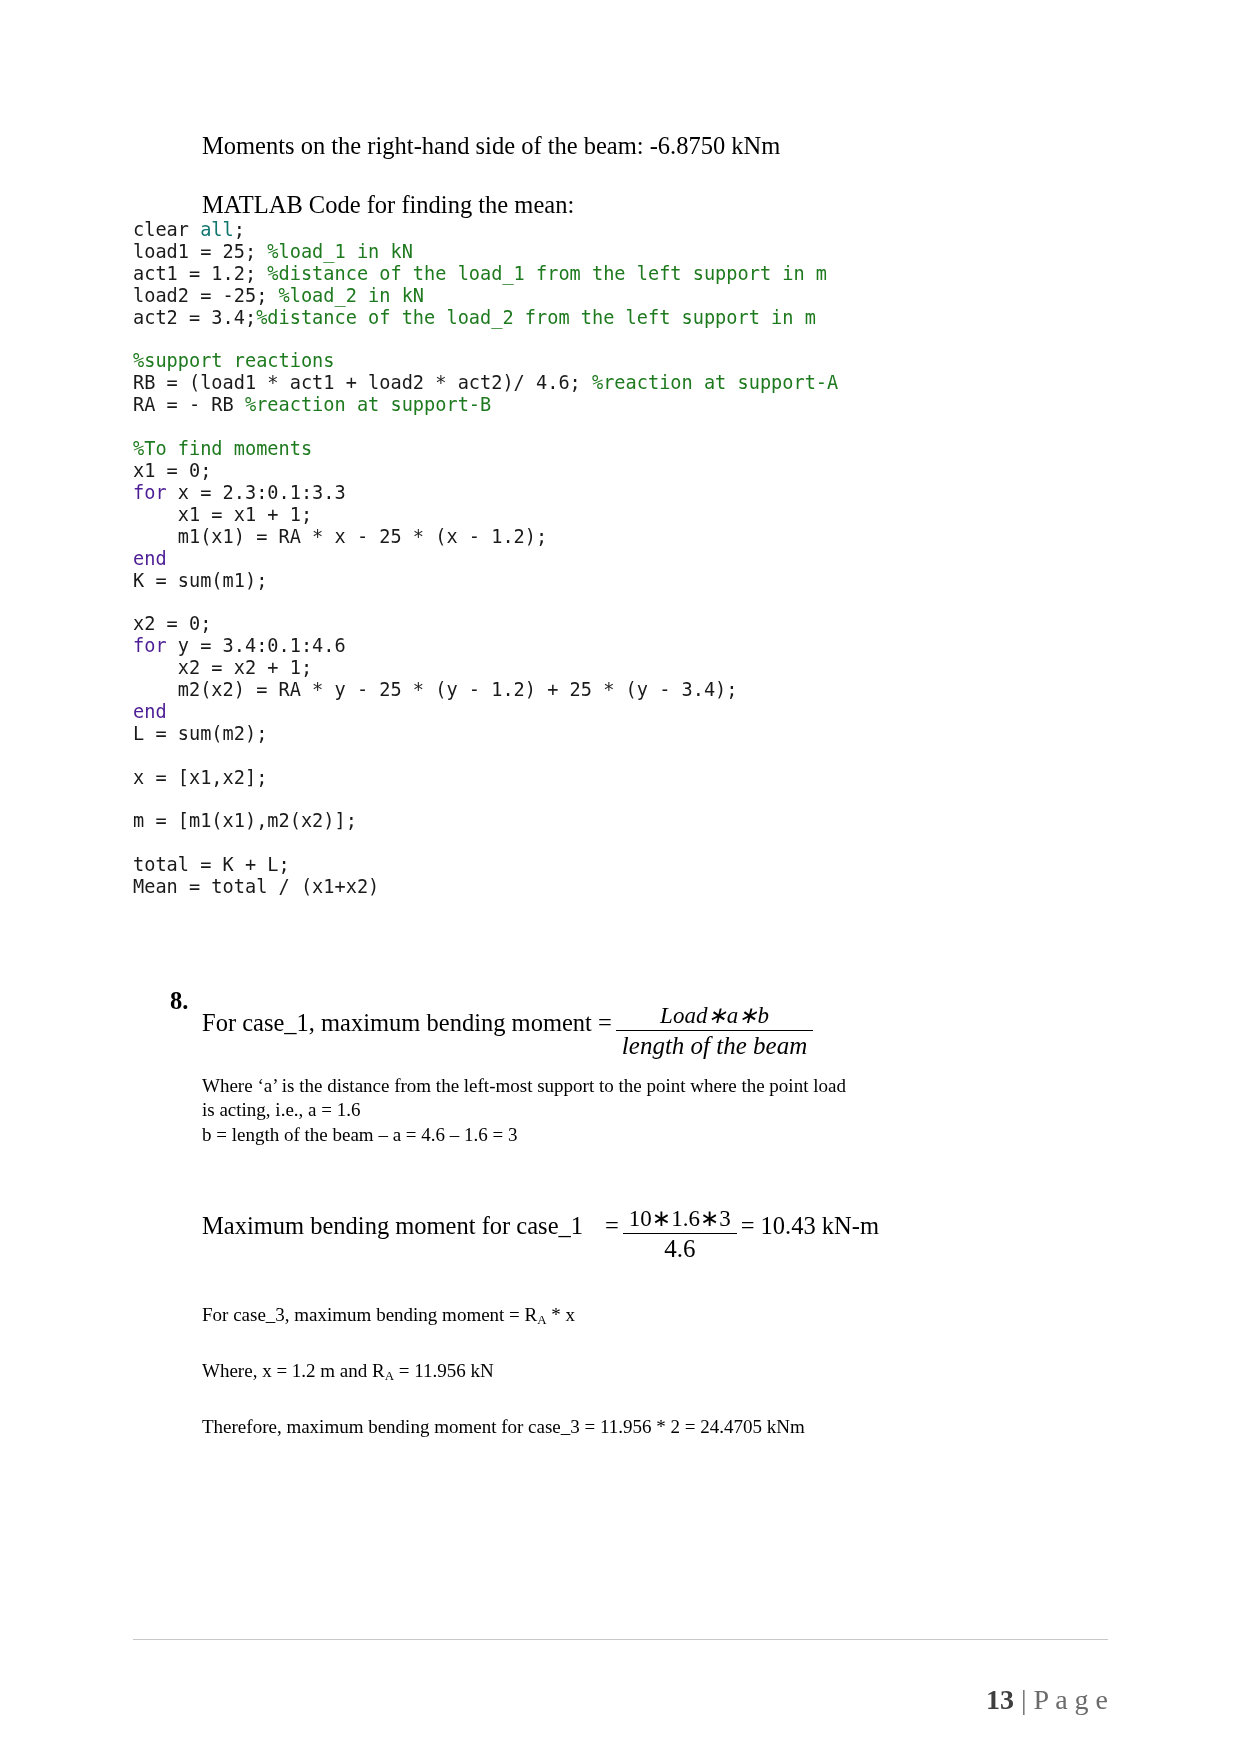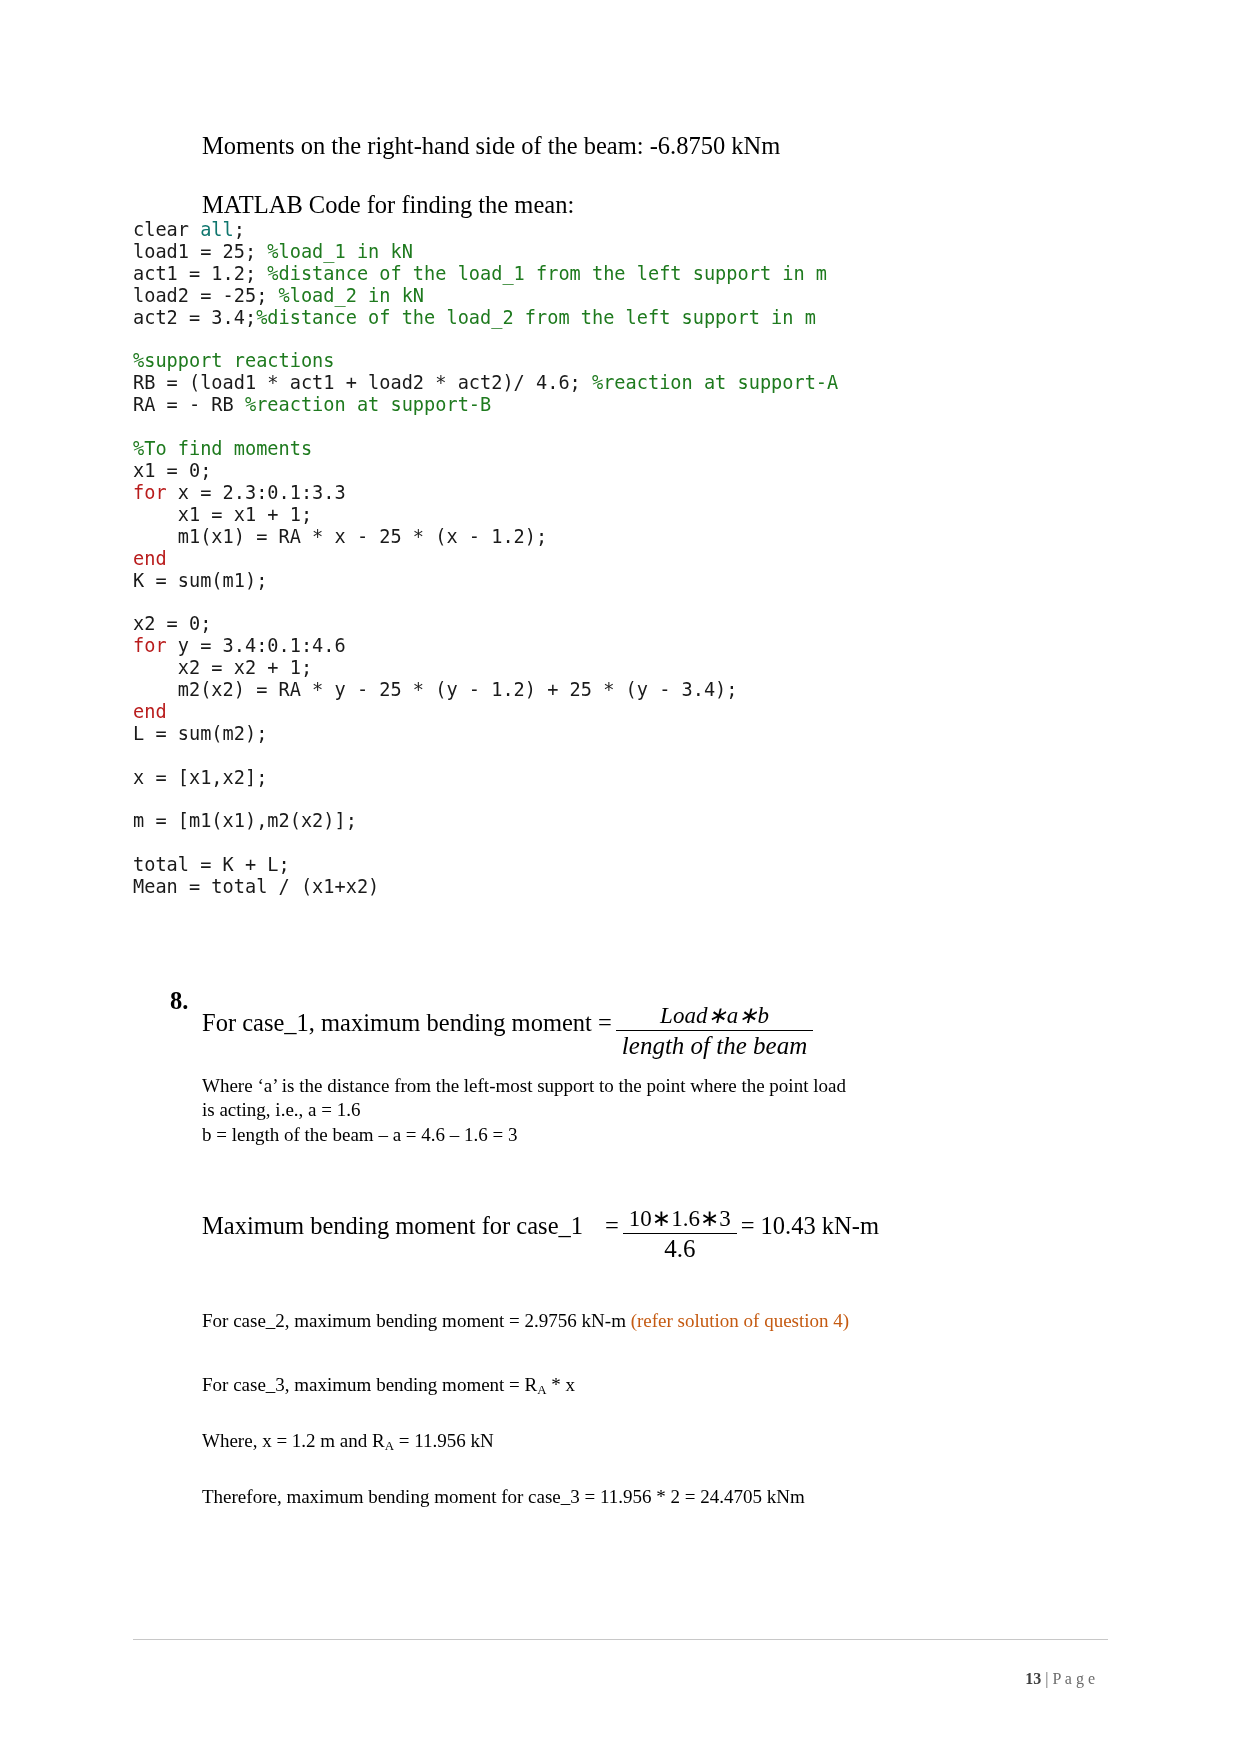--- a/index.html
+++ b/index.html
@@ -45,21 +45,21 @@
     width: 1000px;
     font-family: "DejaVu Sans Mono", "Liberation Mono", monospace;
     font-size: 18.6px;
     line-height: 21.9px;
     white-space: pre;
     color: #1a1a1a;
     letter-spacing: 0px;
   }
   .code .ln { display: block; min-height: 21.9px; }
   .cmt { color: #1e7a1e; }
-  .kw  { color: #b91c1c; }
+  .kw  { color: #4c1d95; }
   .kw2 { color: #0f766e; }
 
   
   .item {
     position: absolute;
     left: 170px;
     top: 985px;
     width: 900px;
   }
   .item-row {
@@ -134,23 +134,23 @@
   .footer-rule {
     position: absolute;
     left: 133px;
     top: 1639px;
     width: 975px;
     height: 1px;
     background: #c8c8c8;
   }
   .footer {
     position: absolute;
-    right: 146px;
+    right: 133px;
     top: 1652px;
-    font-size: 16px;
+    font-size: 28px;
     color: #6b6b6b;
     font-family: "Liberation Serif", serif;
     white-space: pre;
   }
   .footer .pg { font-weight: bold; color: #3f3f3f; }
 </style>
 </head>
 <body>
 
 <div class="page">
@@ -186,24 +186,20 @@
           <span style="width:22px;"></span>
           <span>=</span>
           <span class="frac upright">
             <span class="num">10∗1.6∗3</span>
             <span class="bar"></span>
             <span class="den">4.6</span>
           </span>
           <span>= 10.43 kN-m</span>
         </div>
 
-        <div class="para" style="margin-top:46px;">
-          <span>For case_2, maximum bending moment = 2.9756 kN-m</span>
-          <span class="orange">(refer solution of question 4)</span>
-        </div>
 
         <div class="para" style="margin-top:40px;">
           <span>For case_3, maximum bending moment = R</span><sub class="sm">A</sub><span> * x</span>
         </div>
 
         <div class="para" style="margin-top:30px;">
           <span>Where, x = 1.2 m and R</span><sub class="sm">A</sub><span> = 11.956 kN</span>
         </div>
 
         <div class="para" style="margin-top:30px;">Therefore, maximum bending moment for case_3 = 11.956 * 2 = 24.4705 kNm</div>

